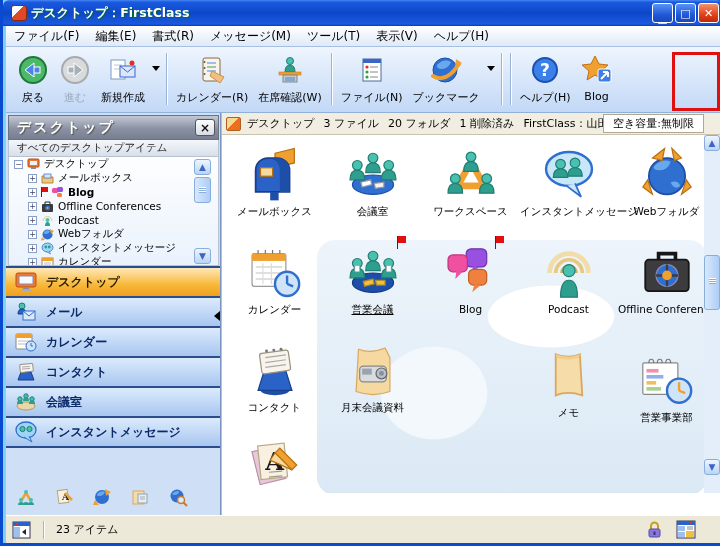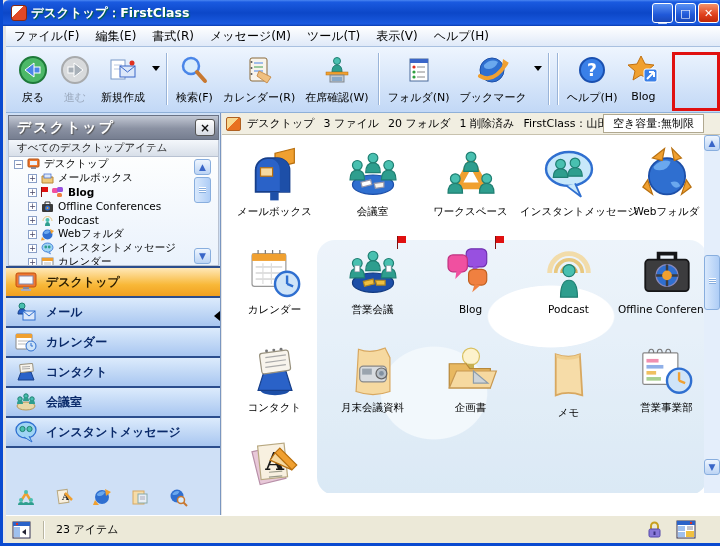--- a/index.html
+++ b/index.html
@@ -1,17 +1,17 @@
 <!DOCTYPE html>
 <html><head>
 <meta charset="utf-8">
 <style>
   * { box-sizing: border-box; margin:0; padding:0; }
   html,body { width:720px; height:546px; font-family:"DejaVu Sans","Liberation Sans",sans-serif; overflow:hidden; }
-  .window { position:absolute; inset:0; background:#e5e5e5; border:3px solid #0a4ad0; border-top:none; }
+  .window { position:absolute; inset:0; background:#7dd3fc; border:3px solid #0a4ad0; border-top:none; }
 
   
   .titlebar { position:absolute; left:0; top:0; width:720px; height:26px;
     background:linear-gradient(#4a86f2 0%, #1a5ae0 8%, #0c47c8 50%, #1a5ae0 92%, #0a3cb0 100%);
     border-radius:6px 6px 0 0; display:flex; align-items:center; padding:0 4px; }
   .app-icon { width:16px; height:16px; margin:0 4px; border-radius:3px;
     background:linear-gradient(135deg,#fff 0 40%, #e04828 40% 100%); border:1px solid #8a2810; }
   .title-text { color:#fff; font-size:12.5px; font-weight:bold; text-shadow:1px 1px 1px #063; flex:1; }
   .tb-btns { display:flex; gap:2px; }
   .tb-btn { width:21px; height:20px; border-radius:3px; border:1px solid #fff; color:#fff;
@@ -104,21 +104,21 @@
   .content { position:absolute; left:0; top:22px; width:482px; height:358px; background:#fff; overflow:hidden; }
   .watermark { position:absolute; left:95px; top:105px; width:390px; height:255px;
     background:
      radial-gradient(closest-side at 60% 30%, #ffffff 0 40%, transparent 41%),
      radial-gradient(closest-side at 30% 60%, #eef6fc 0 45%, transparent 46%),
      linear-gradient(#e8f1fa,#cfe2f2);
     opacity:.75; border-radius:18px; }
   .cell { position:absolute; width:97px; height:96px; text-align:center; }
   .cell .gicon { height:64px; display:flex; align-items:flex-end; justify-content:center; position:relative; }
   .cell .glabel { font-size:10.5px; color:#000; margin-top:1px; white-space:nowrap; }
-  .glabel.underline { }
+  .glabel.underline { text-decoration:underline; }
   .flag { position:absolute; top:-2px; left:50%; margin-left:24px; width:10px; height:14px; }
   .flag:before { content:""; position:absolute; left:0; top:0; width:9px; height:7px; background:#e01010; }
   .flag:after { content:""; position:absolute; left:0; top:0; width:1.5px; height:13px; background:#801010; }
   .tree-flag { position:relative; width:9px; height:11px; margin-right:1px; flex:none; }
   .tree-flag:before { content:""; position:absolute; left:0; top:0; width:7px; height:5px; background:#e01010; }
   .tree-flag:after { content:""; position:absolute; left:0; top:0; width:1px; height:10px; background:#801010; }
 
   
   .vscroll { position:absolute; right:0; top:22px; width:16px; height:358px; background:#e4eefb; }
 
@@ -192,29 +192,20 @@
             <circle cx="26" cy="9" r="2.5" fill="#e03020"></circle>
           </svg>
       </span>
         <span class="tlabel">新規作成</span>
     </div>
     <div class="drop-arrow"></div>
     <div class="tool-sep"></div>
     <div class="tool-btn">
       <span class="ticon">
         <svg width="32" height="32" viewBox="0 0 32 32">
-            <circle cx="13" cy="12" r="8" fill="#d8ecfc" stroke="#4a86e8" stroke-width="2.5"></circle>
-            <line x1="19" y1="18" x2="27" y2="27" stroke="#c87830" stroke-width="4" stroke-linecap="round"></line>
-          </svg>
-      </span>
-        <span class="tlabel">検索(F)</span>
-    </div>
-    <div class="tool-btn">
-      <span class="ticon">
-        <svg width="32" height="32" viewBox="0 0 32 32">
             <rect x="7" y="4" width="17" height="23" rx="2" fill="#f8f4ec" stroke="#8a6a3a"></rect>
             <line x1="11" y1="9" x2="20" y2="9" stroke="#4a86e8"></line>
             <line x1="11" y1="13" x2="20" y2="13" stroke="#40a050"></line>
             <line x1="11" y1="17" x2="20" y2="17" stroke="#4a86e8"></line>
             <circle cx="8.5" cy="8" r="1" fill="#555"></circle>
             <circle cx="8.5" cy="14" r="1" fill="#555"></circle>
             <circle cx="8.5" cy="20" r="1" fill="#555"></circle>
             <polygon points="16,17 28,23 24,29 14,22" fill="#f0c080" stroke="#c89050"></polygon>
           </svg>
       </span>
@@ -239,21 +230,21 @@
             <rect x="7" y="5" width="18" height="22" fill="#fff" stroke="#4a6a9a"></rect>
             <rect x="7" y="5" width="18" height="4" fill="#3a66c8"></rect>
             <circle cx="11" cy="13" r="1.6" fill="#e03020"></circle>
             <line x1="14" y1="13" x2="22" y2="13" stroke="#888"></line>
             <circle cx="11" cy="18" r="1.6" fill="#30a040"></circle>
             <line x1="14" y1="18" x2="22" y2="18" stroke="#888"></line>
             <circle cx="11" cy="23" r="1.6" fill="#30a040"></circle>
             <line x1="14" y1="23" x2="22" y2="23" stroke="#888"></line>
           </svg>
       </span>
-        <span class="tlabel">フォルダ(N)</span>
+        <span class="tlabel">ファイル(N)</span>
     </div>
     <div class="tool-btn">
       <span class="ticon">
         <svg width="34" height="32" viewBox="0 0 34 32">
             <circle cx="16" cy="16" r="12" fill="#2f6fd0" stroke="#1d4fa8"></circle>
             <path d="M8 11 q7-7 14-3 q-3 7-9 7 q-6 0-5-4z" fill="#6aa8ee"></path>
             <path d="M4 22 Q 17 30 30 10" fill="none" stroke="#f0a030" stroke-width="4" stroke-linecap="round"></path>
             <polygon points="27,5 33,9 26,13" fill="#f0a030"></polygon>
           </svg>
       </span>
@@ -692,42 +683,30 @@
             <svg width="58" height="58" viewBox="0 0 48 48">
               <path d="M12 6 q10 4 22-1 l4 8 v28 q-14 5-28 0 z" fill="#f6d9a0" stroke="#d8a860"></path>
               <rect x="13" y="20" width="22" height="13" rx="3" fill="#d8dce0" stroke="#888"></rect>
               <circle cx="31" cy="26" r="4.5" fill="#b8c0c8" stroke="#666"></circle>
               <circle cx="31" cy="26" r="2" fill="#8090a0"></circle>
               <rect x="15" y="22" width="8" height="5" fill="#9aa4ae"></rect>
             </svg>
           </div>
         <div class="glabel">月末会議資料</div>
       </div>
-      <div class="cell" style="left:200px;top:201px">
-        <div class="gicon">
-            <svg width="58" height="58" viewBox="0 0 48 48">
-              <circle cx="24" cy="12" r="7" fill="#fdf2cc" stroke="#d8c060"></circle>
-              <rect x="21.5" y="18" width="5" height="4" fill="#c8b050"></rect>
-              <path d="M6 18 h14 l3 4 h17 v16 h-34 z" fill="#e8b860" stroke="#b88838"></path>
-              <polygon points="6,38 40,38 45,24 12,24" fill="#f6d9a0" stroke="#c89850"></polygon>
-              <polygon points="26,24 38,34 26,34" fill="#ccd4dc" stroke="#8899aa" opacity=".95"></polygon>
-            </svg>
-          </div>
-        <div class="glabel">企画書</div>
-      </div>
       <div class="cell" style="left:298px;top:206px">
         <div class="gicon">
             <svg width="58" height="58" viewBox="0 0 48 48">
               <path d="M13 6 q11 4 20 0 l2 34 q-12 -4 -22 0 z" fill="#f6dca8" stroke="#d8a860" stroke-width="1.5"></path>
               <path d="M13 6 q11 4 20 0 l-1 3 q-9 3-18 0z" fill="#f0cf8e"></path>
             </svg>
           </div>
         <div class="glabel">メモ</div>
       </div>
-      <div class="cell" style="left:396px;top:201px">
+      <div class="cell" style="left:396px;top:211px">
         <div class="gicon">
             <svg width="58" height="58" viewBox="0 0 48 48">
               <rect x="4" y="9" width="29" height="26" rx="1" fill="#fff" stroke="#888"></rect>
               <path d="M9 9 a2 3 0 0 1 4 0 M16 9 a2 3 0 0 1 4 0 M23 9 a2 3 0 0 1 4 0" fill="none" stroke="#777"></path>
               <rect x="7" y="14" width="10" height="3" fill="#f090b0"></rect>
               <rect x="7" y="19" width="14" height="3" fill="#90b0e8"></rect>
               <rect x="7" y="24" width="8" height="3" fill="#f0c060"></rect>
               <rect x="7" y="29" width="12" height="3" fill="#a8d090"></rect>
               <circle cx="34" cy="32" r="10" fill="#cfe4f8" stroke="#2f6fd0" stroke-width="2"></circle>
               <path d="M34 32 L34 25 M34 32 L39 34" stroke="#f0a030" stroke-width="2" fill="none"></path>

